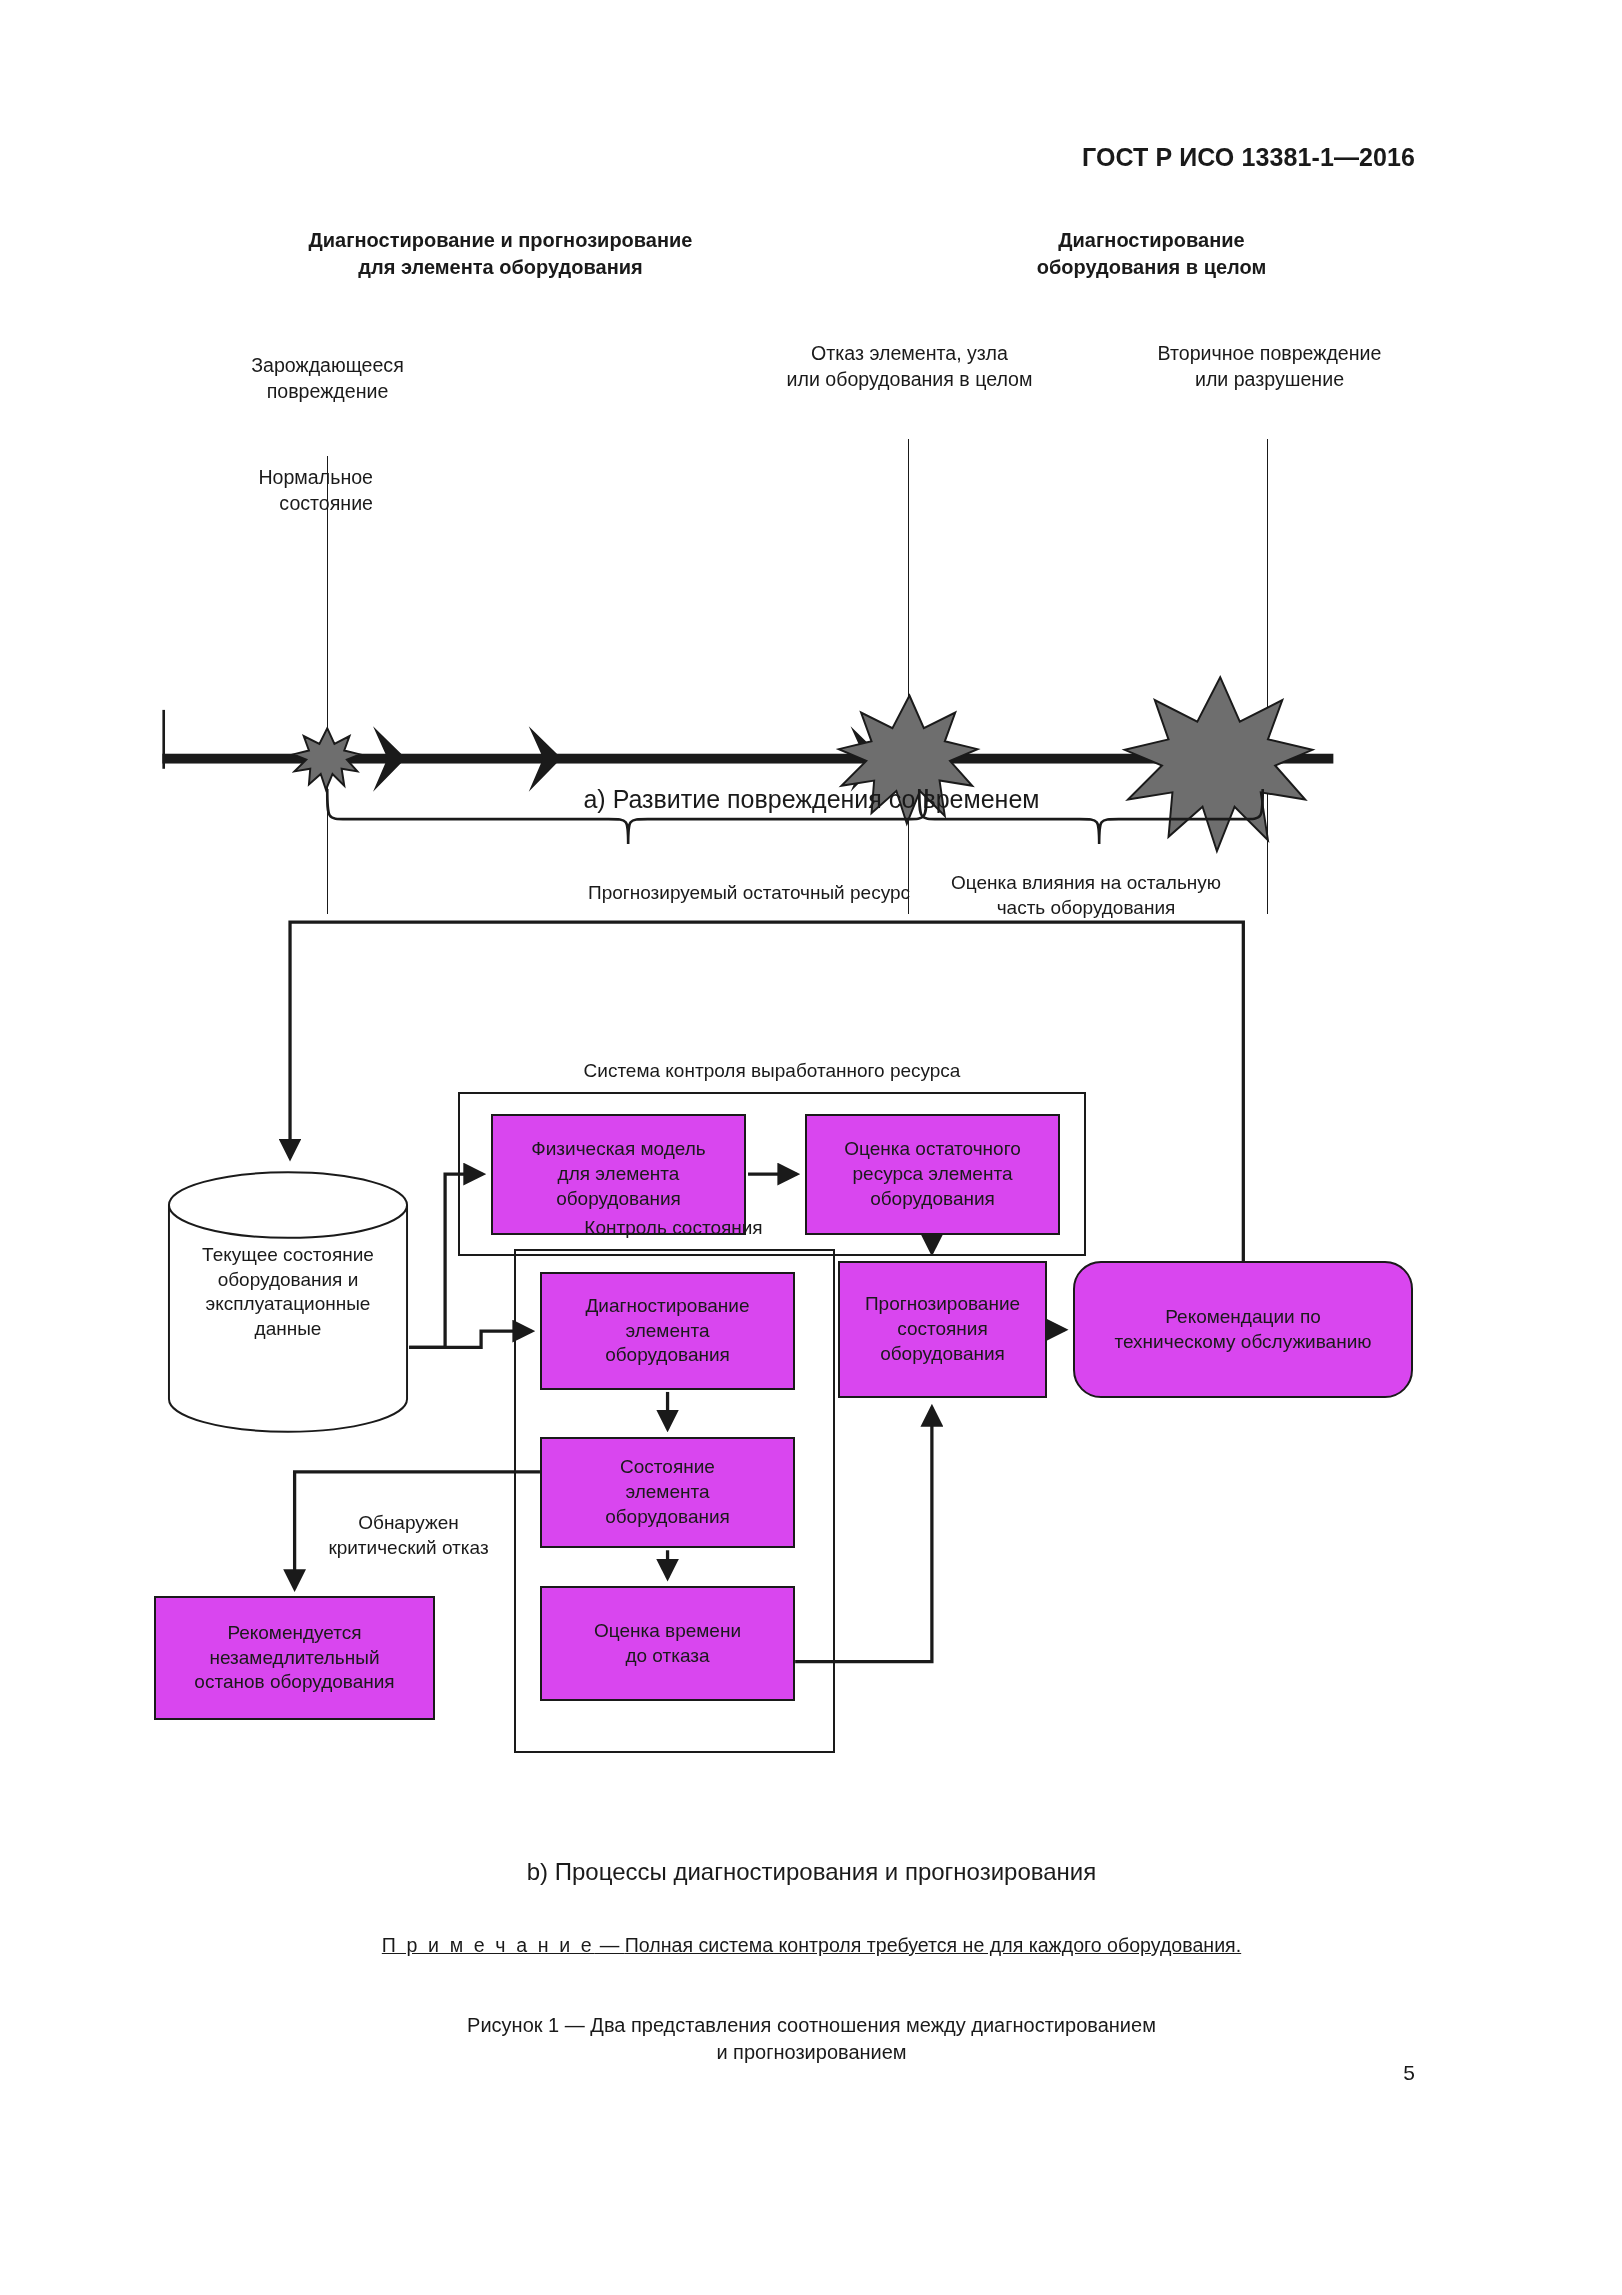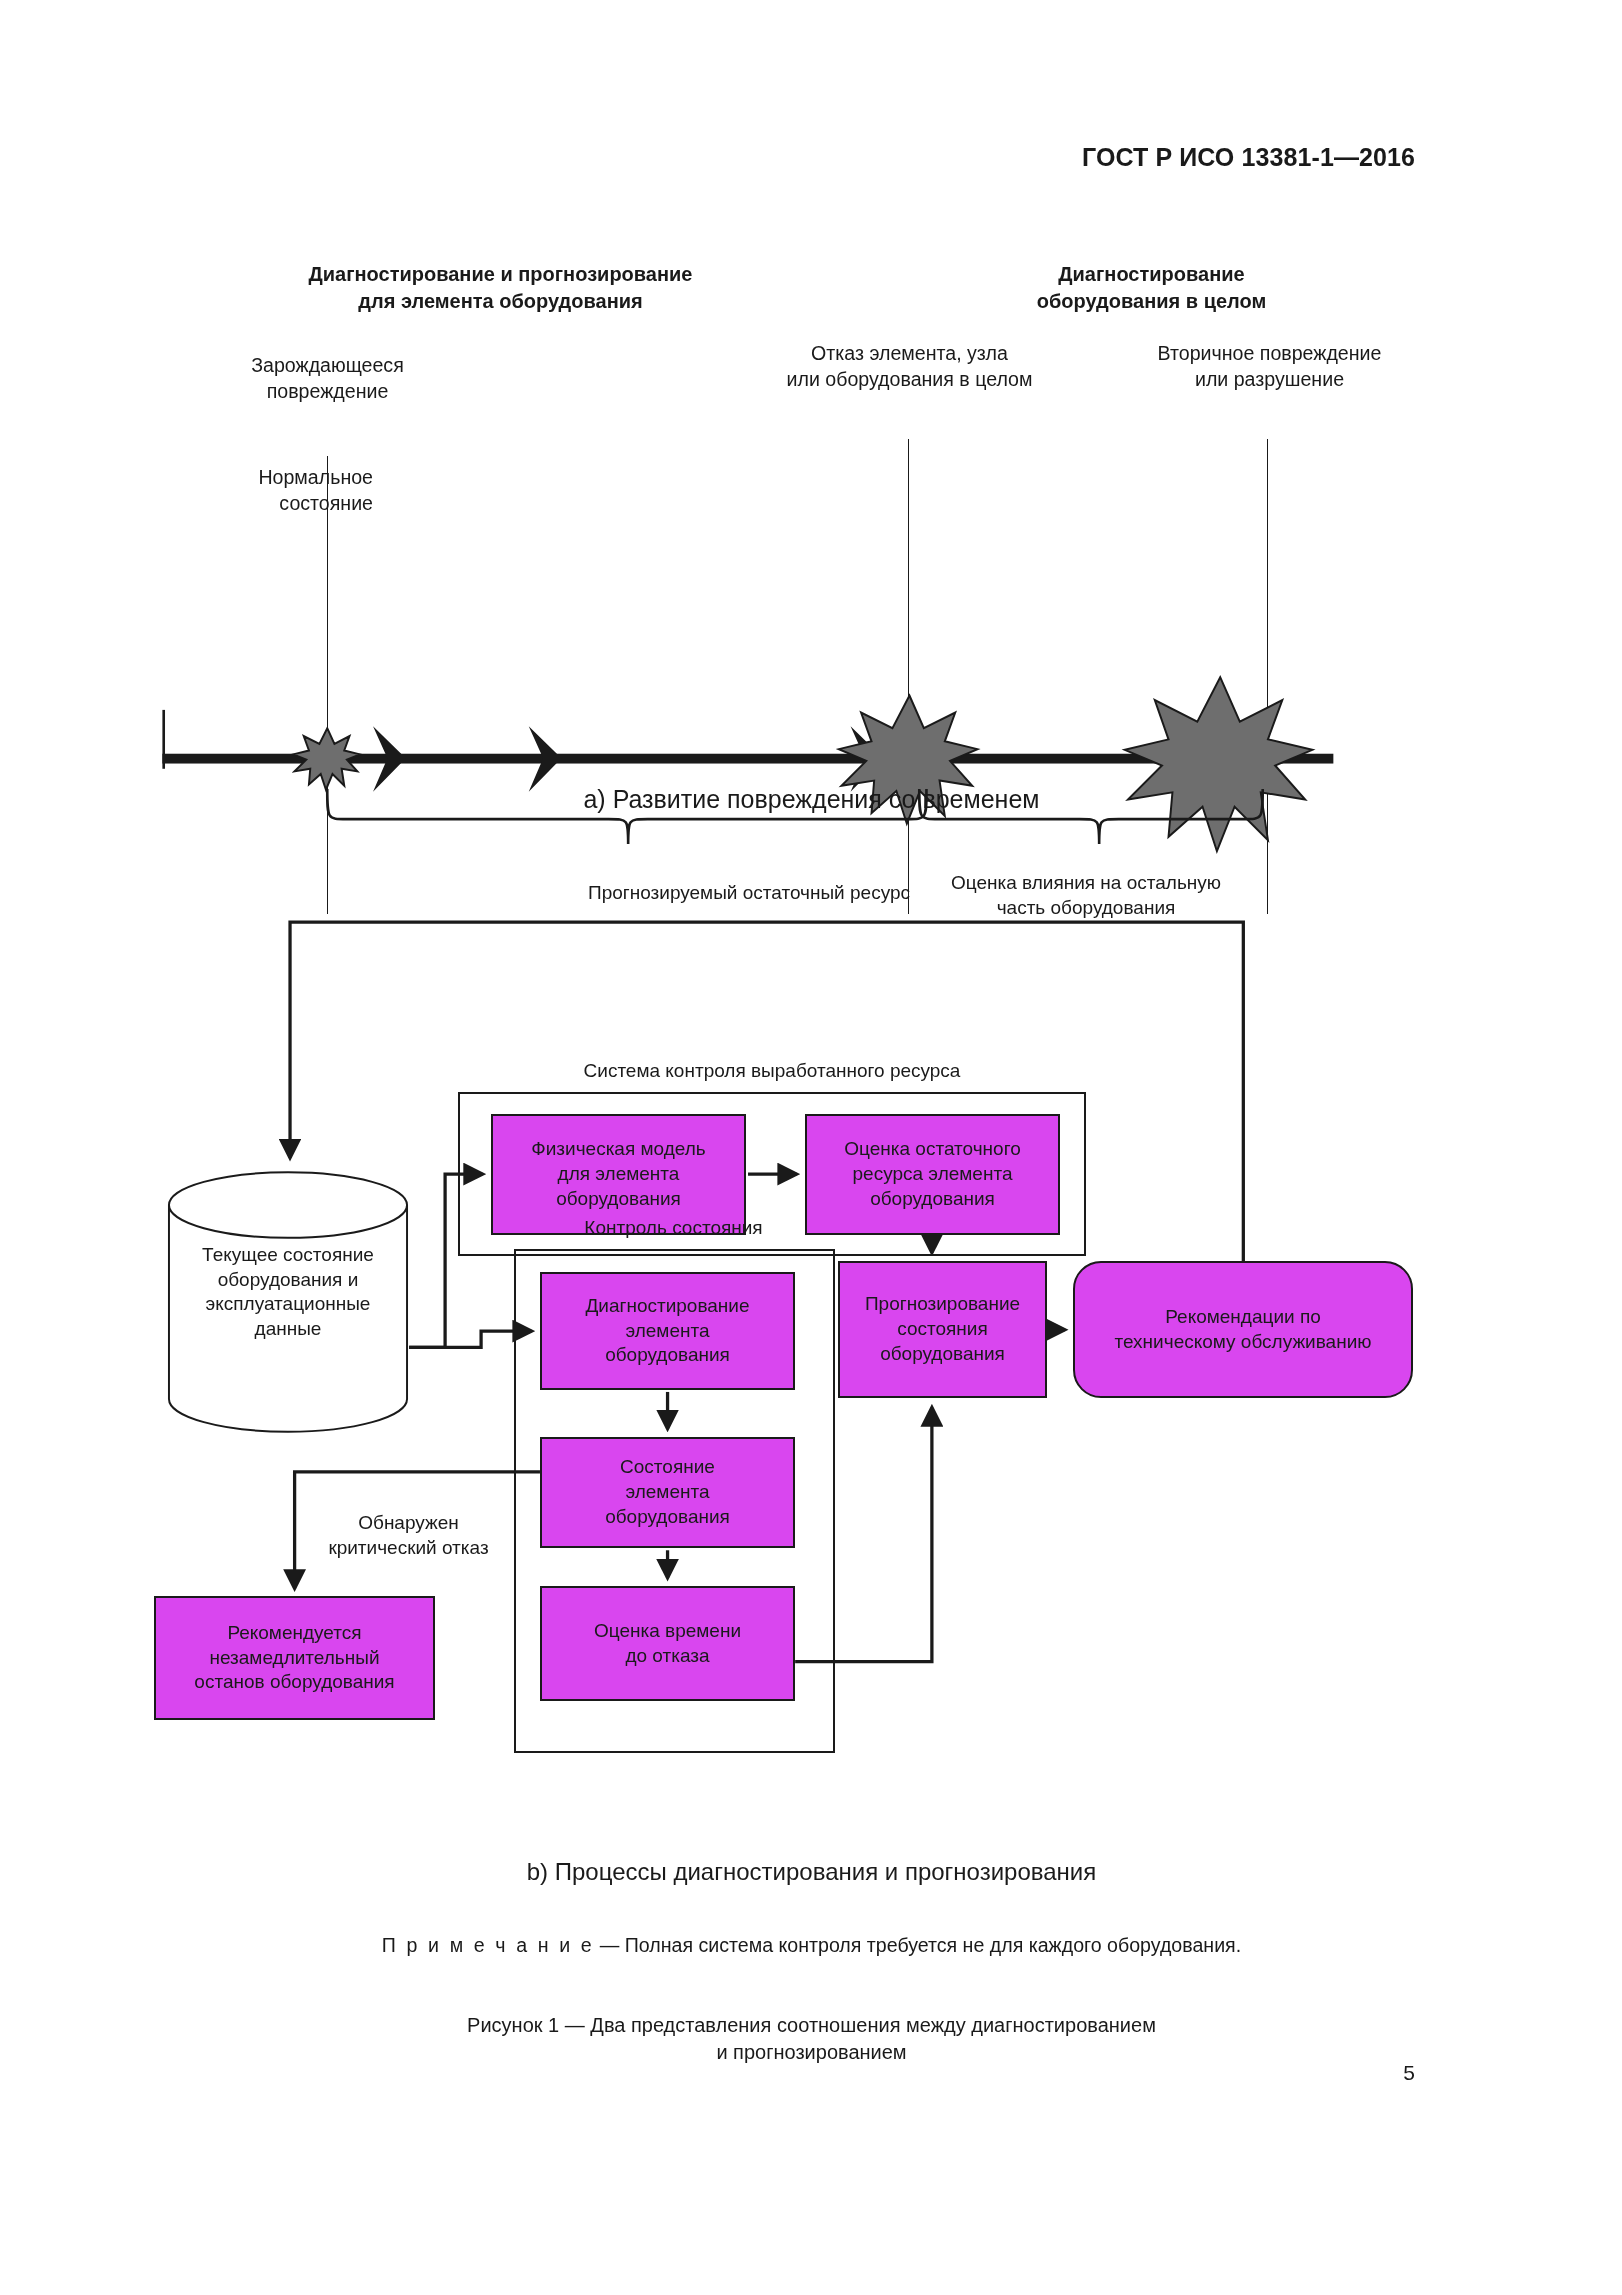--- a/index.html
+++ b/index.html
@@ -20,21 +20,21 @@
     white-space:nowrap;
   }
 
   
   .txt{line-height:1.30;white-space:pre-line;}
   .c{text-align:center;}
 
   
   #fig-a{left:0;top:209px;width:1623px;height:589px;}
 
-  .fa-head{font-size:20px;font-weight:bold;line-height:1.34;margin-top:34px;}
+  .fa-head{font-size:20px;font-weight:bold;line-height:1.34;}
   #fa-head-left{left:216px;top:18.3px;width:569px;}
   #fa-head-right{left:903px;top:18.3px;width:497px;}
 
   .fa-lbl{font-size:19.6px;line-height:1.33;}
   #fa-lbl-incipient{left:164px;top:143px;width:327px;text-align:center;}
   #fa-lbl-failure{left:713px;top:131px;width:393px;text-align:center;}
   #fa-lbl-secondary{left:1073px;top:131px;width:393px;text-align:center;}
   #fa-lbl-normal{left:157px;top:255px;width:216px;text-align:right;}
 
   .vline{width:1.3px;background:#1a1a1a;}
@@ -89,21 +89,21 @@
   #cyl-label{
     left:167px;top:347px;width:242px;text-align:center;
     font-size:19px;line-height:1.30;white-space:pre-line;
   }
 
   
   #lbl-critical{left:281px;top:615px;width:255px;text-align:center;font-size:19px;line-height:1.30;white-space:pre-line;}
 
   
   #cap-b{left:0;top:1858px;width:1623px;text-align:center;font-size:24px;}
-  #note{left:0;top:1934px;width:1623px;text-align:center;font-size:19.6px;}
+  #note{left:0;top:1934px;width:1623px;text-align:center;font-size:19.6px;text-decoration:underline;}
   #note .sp{letter-spacing:2.6px;}
   #fig-title{left:0;top:2012px;width:1623px;text-align:center;font-size:20px;line-height:1.36;white-space:pre-line;}
 
   #page-no{right:208px;top:2061px;font-size:21px;}
   svg{overflow:visible;}
 </style>
 </head>
 <body>
 
 <div class="page">

